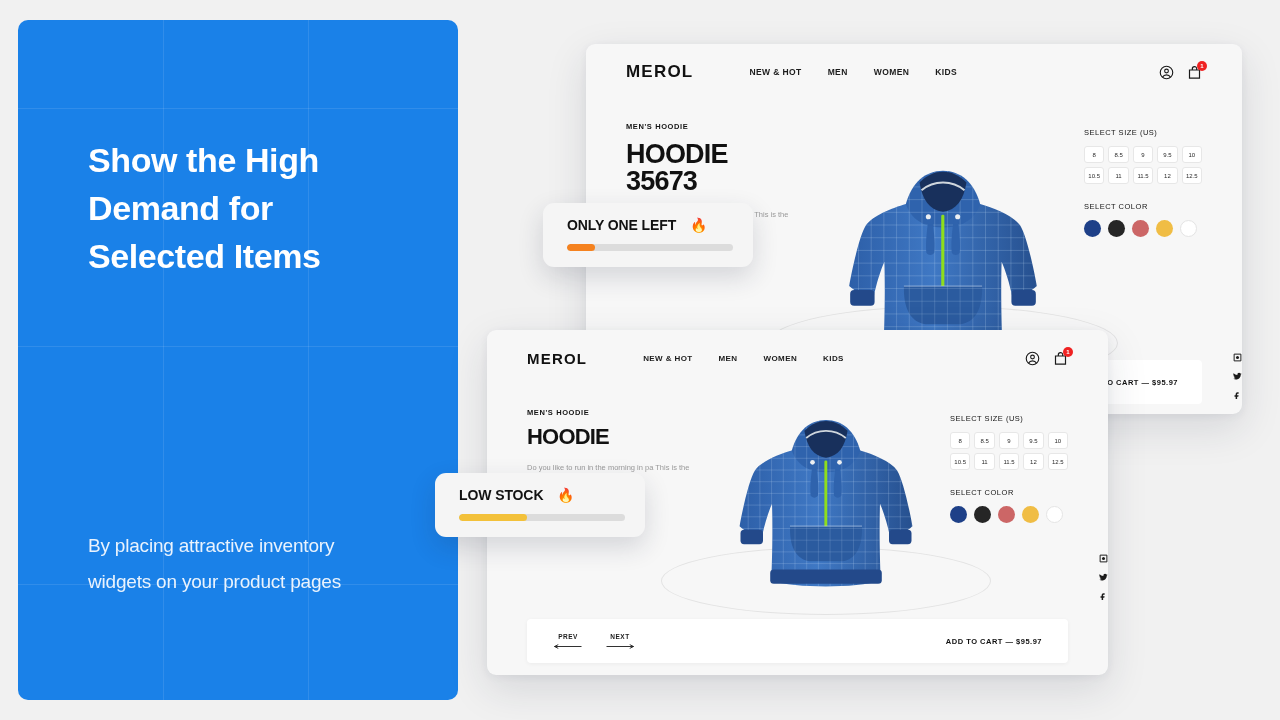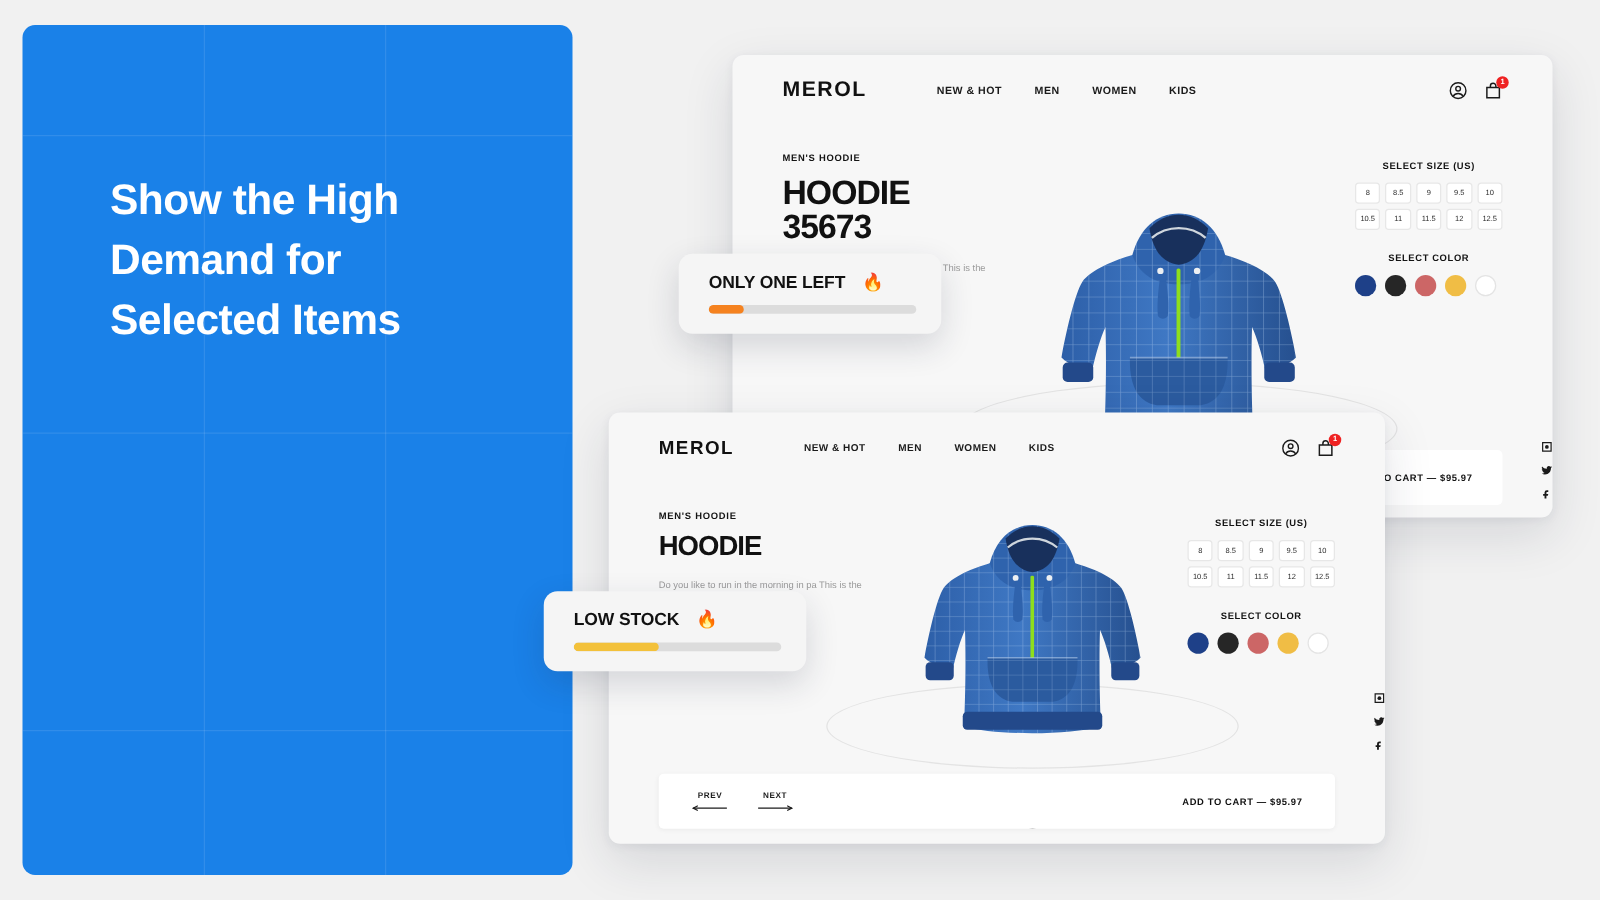--- a/index.html
+++ b/index.html
@@ -78,21 +78,21 @@
   .col-left  { width: 175px; padding-top: 22px; }
   .col-mid   { flex: 1; position: relative; }
   .col-right { width: 118px; padding-top: 28px; }
 
   .eyebrow { font-size: 7.5px; font-weight: 700; letter-spacing: .6px; color: #141414; }
   .title { font-weight: 700; color: #111; letter-spacing: -0.8px; line-height: 1; }
   .card-top .title { font-size: 27px; margin-top: 10px; }
   .card-bot .title { font-size: 22px; margin-top: 9px; }
   .desc { margin-top: 14px; font-size: 7.5px; line-height: 1.65; color: #9a9a9a; max-width: 168px; }
 
-  .sec-label { font-size: 7.5px; font-weight: 700; letter-spacing: .5px; color: #141414; text-align: center; }
+  .sec-label { font-size: 7.5px; font-weight: 400; letter-spacing: .5px; color: #141414; }
   .sizes { display: grid; grid-template-columns: repeat(5, 1fr); gap: 4px; margin-top: 9px; }
   .sz {
     background: #fff; border: 1px solid #e7e7e7; border-radius: 3px;
     height: 17px; display: flex; align-items: center; justify-content: center;
     font-size: 6px; color: #2a2a2a; font-weight: 500;
   }
   .colors { display: flex; gap: 7px; margin-top: 9px; }
   .sw { width: 17px; height: 17px; border-radius: 50%; }
   .sw.wh { border: 1px solid #e4e4e4; }
 
@@ -165,20 +165,21 @@
   <div class="promo-panel">
     <div class="promo-grid">
       <i class="gv" style="left:33%"></i>
       <i class="gv" style="left:66%"></i>
       <i class="gh" style="top:13%"></i>
       <i class="gh" style="top:48%"></i>
       <i class="gh" style="top:83%"></i>
     </div>
     <div class="promo-inner">
       <div class="promo-head">Show the High Demand for Selected Items</div>
+      <div class="promo-sub">By placing attractive inventory widgets on your product pages</div>
     </div>
   </div>
 
   <div class="card card-top">
     <div class="nav">
       <div class="brand">MEROL</div>
       <div class="navlinks">
         <span>NEW &amp; HOT</span>
         <span>MEN</span>
         <span>WOMEN</span>

